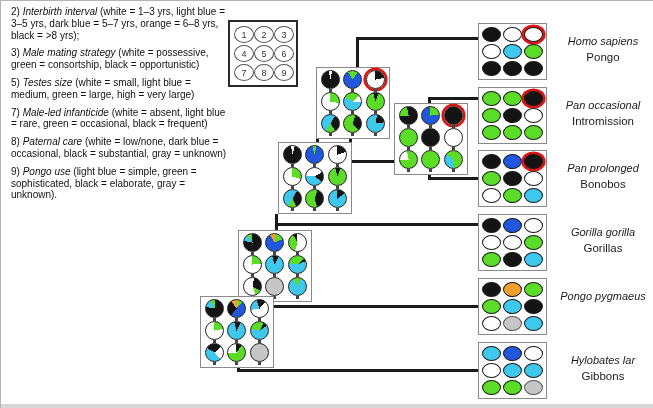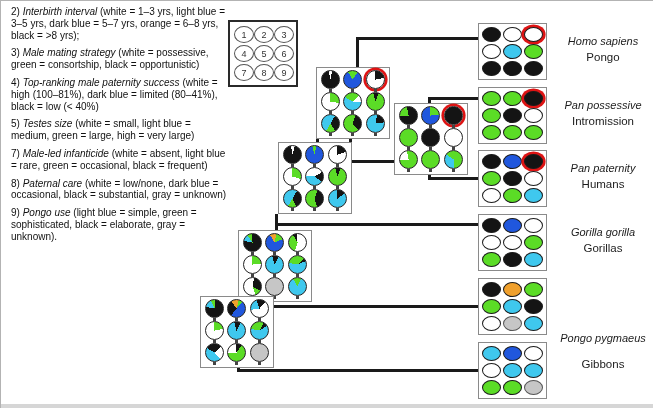--- a/index.html
+++ b/index.html
@@ -47,21 +47,20 @@
   .slabel .common{font-size:11.5px;margin-top:4px;}
   .bottom-edge{position:absolute;left:0;bottom:0;width:100%;height:5px;background:#d6d6d6;}
 </style>
 </head>
 <body>
 
 <div class="canvas">
   <div class="legend" id="legend">
       <div class="legend-item"><span>2)</span> <i>Interbirth interval</i> <span>(white = 1–3 yrs, light blue = 3–5 yrs, dark blue = 5–7 yrs, orange = 6–8 yrs, black = &gt;8 yrs);</span></div>
       <div class="legend-item"><span>3)</span> <i>Male mating strategy</i> <span>(white = possessive, green = consortship, black = opportunistic)</span></div>
-      <div class="legend-item"><span>4)</span> <i>Top-ranking male paternity success</i> <span>(white = high (100–81%), dark blue = limited (80–41%), black = low (&lt; 40%)</span></div>
       <div class="legend-item"><span>5)</span> <i>Testes size</i> <span>(white = small, light blue = medium, green = large, high = very large)</span></div>
       <div class="legend-item"><span>7)</span> <i>Male-led infanticide</i> <span>(white = absent, light blue = rare, green = occasional, black = frequent)</span></div>
       <div class="legend-item"><span>8)</span> <i>Paternal care</i> <span>(white = low/none, dark blue = occasional, black = substantial, gray = unknown)</span></div>
       <div class="legend-item"><span>9)</span> <i>Pongo use</i> <span>(light blue = simple, green = sophisticated, black = elaborate, gray = unknown).</span></div>
     </div>
   <div class="key-grid" id="keyGrid" style="left:227px;top:19px;width:70px;height:67px;">
       <div class="key-cell">
         <span>1</span>
       </div>
       <div class="key-cell">
@@ -316,37 +315,37 @@
         <div class="scell" style="background: rgb(91, 220, 38);"></div>
         <div class="scell" style="background: rgb(20, 20, 20); box-shadow: rgb(221, 20, 20) 0px 0px 0px 2.6px;"></div>
         <div class="scell" style="background: rgb(91, 220, 38);"></div>
         <div class="scell" style="background: rgb(20, 20, 20);"></div>
         <div class="scell" style="background: rgb(255, 255, 255);"></div>
         <div class="scell" style="background: rgb(91, 220, 38);"></div>
         <div class="scell" style="background: rgb(91, 220, 38);"></div>
         <div class="scell" style="background: rgb(91, 220, 38);"></div>
       </div>
       <div class="slabel" style="left: 551px; top: 98px;">
-        <div class="sci">Pan possessive</div>
+        <div class="sci">Pan occasional</div>
         <div class="common">Intromission</div>
       </div>
       <div class="sgrid" style="left: 477px; top: 149px; width: 69px; height: 57px;">
         <div class="scell" style="background: rgb(20, 20, 20);"></div>
         <div class="scell" style="background: rgb(32, 87, 221);"></div>
         <div class="scell" style="background: rgb(20, 20, 20); box-shadow: rgb(221, 20, 20) 0px 0px 0px 2.6px;"></div>
         <div class="scell" style="background: rgb(91, 220, 38);"></div>
         <div class="scell" style="background: rgb(20, 20, 20);"></div>
         <div class="scell" style="background: rgb(255, 255, 255);"></div>
         <div class="scell" style="background: rgb(255, 255, 255);"></div>
         <div class="scell" style="background: rgb(91, 220, 38);"></div>
         <div class="scell" style="background: rgb(63, 200, 238);"></div>
       </div>
       <div class="slabel" style="left: 551px; top: 161px;">
-        <div class="sci">Pan paternity</div>
-        <div class="common">Humans</div>
+        <div class="sci">Pan prolonged</div>
+        <div class="common">Bonobos</div>
       </div>
       <div class="sgrid" style="left: 477px; top: 213px; width: 69px; height: 57px;">
         <div class="scell" style="background: rgb(20, 20, 20);"></div>
         <div class="scell" style="background: rgb(32, 87, 221);"></div>
         <div class="scell" style="background: rgb(255, 255, 255);"></div>
         <div class="scell" style="background: rgb(255, 255, 255);"></div>
         <div class="scell" style="background: rgb(255, 255, 255);"></div>
         <div class="scell" style="background: rgb(91, 220, 38);"></div>
         <div class="scell" style="background: rgb(91, 220, 38);"></div>
         <div class="scell" style="background: rgb(20, 20, 20);"></div>
@@ -360,32 +359,33 @@
         <div class="scell" style="background: rgb(20, 20, 20);"></div>
         <div class="scell" style="background: rgb(240, 160, 44);"></div>
         <div class="scell" style="background: rgb(91, 220, 38);"></div>
         <div class="scell" style="background: rgb(91, 220, 38);"></div>
         <div class="scell" style="background: rgb(63, 200, 238);"></div>
         <div class="scell" style="background: rgb(20, 20, 20);"></div>
         <div class="scell" style="background: rgb(255, 255, 255);"></div>
         <div class="scell" style="background: rgb(198, 198, 198); border-color: rgb(85, 85, 85);"></div>
         <div class="scell" style="background: rgb(63, 200, 238);"></div>
       </div>
-      <div class="slabel" style="left: 551px; top: 289px; margin-top: 42px;">
+      <div class="slabel" style="left: 551px; top: 289px;">
         <div class="sci">Pongo pygmaeus</div>
       </div>
       <div class="sgrid" style="left: 477px; top: 341px; width: 69px; height: 57px;">
         <div class="scell" style="background: rgb(63, 200, 238);"></div>
         <div class="scell" style="background: rgb(32, 87, 221);"></div>
         <div class="scell" style="background: rgb(255, 255, 255);"></div>
         <div class="scell" style="background: rgb(255, 255, 255);"></div>
         <div class="scell" style="background: rgb(63, 200, 238);"></div>
         <div class="scell" style="background: rgb(63, 200, 238);"></div>
         <div class="scell" style="background: rgb(91, 220, 38);"></div>
         <div class="scell" style="background: rgb(91, 220, 38);"></div>
         <div class="scell" style="background: rgb(198, 198, 198); border-color: rgb(85, 85, 85);"></div>
       </div>
       <div class="slabel" style="left: 551px; top: 353px;">
+        <div class="sci">Hylobates lar</div>
         <div class="common">Gibbons</div>
       </div>
     </div>
   <div class="bottom-edge"></div>
 </div>
 
 </body></html>

